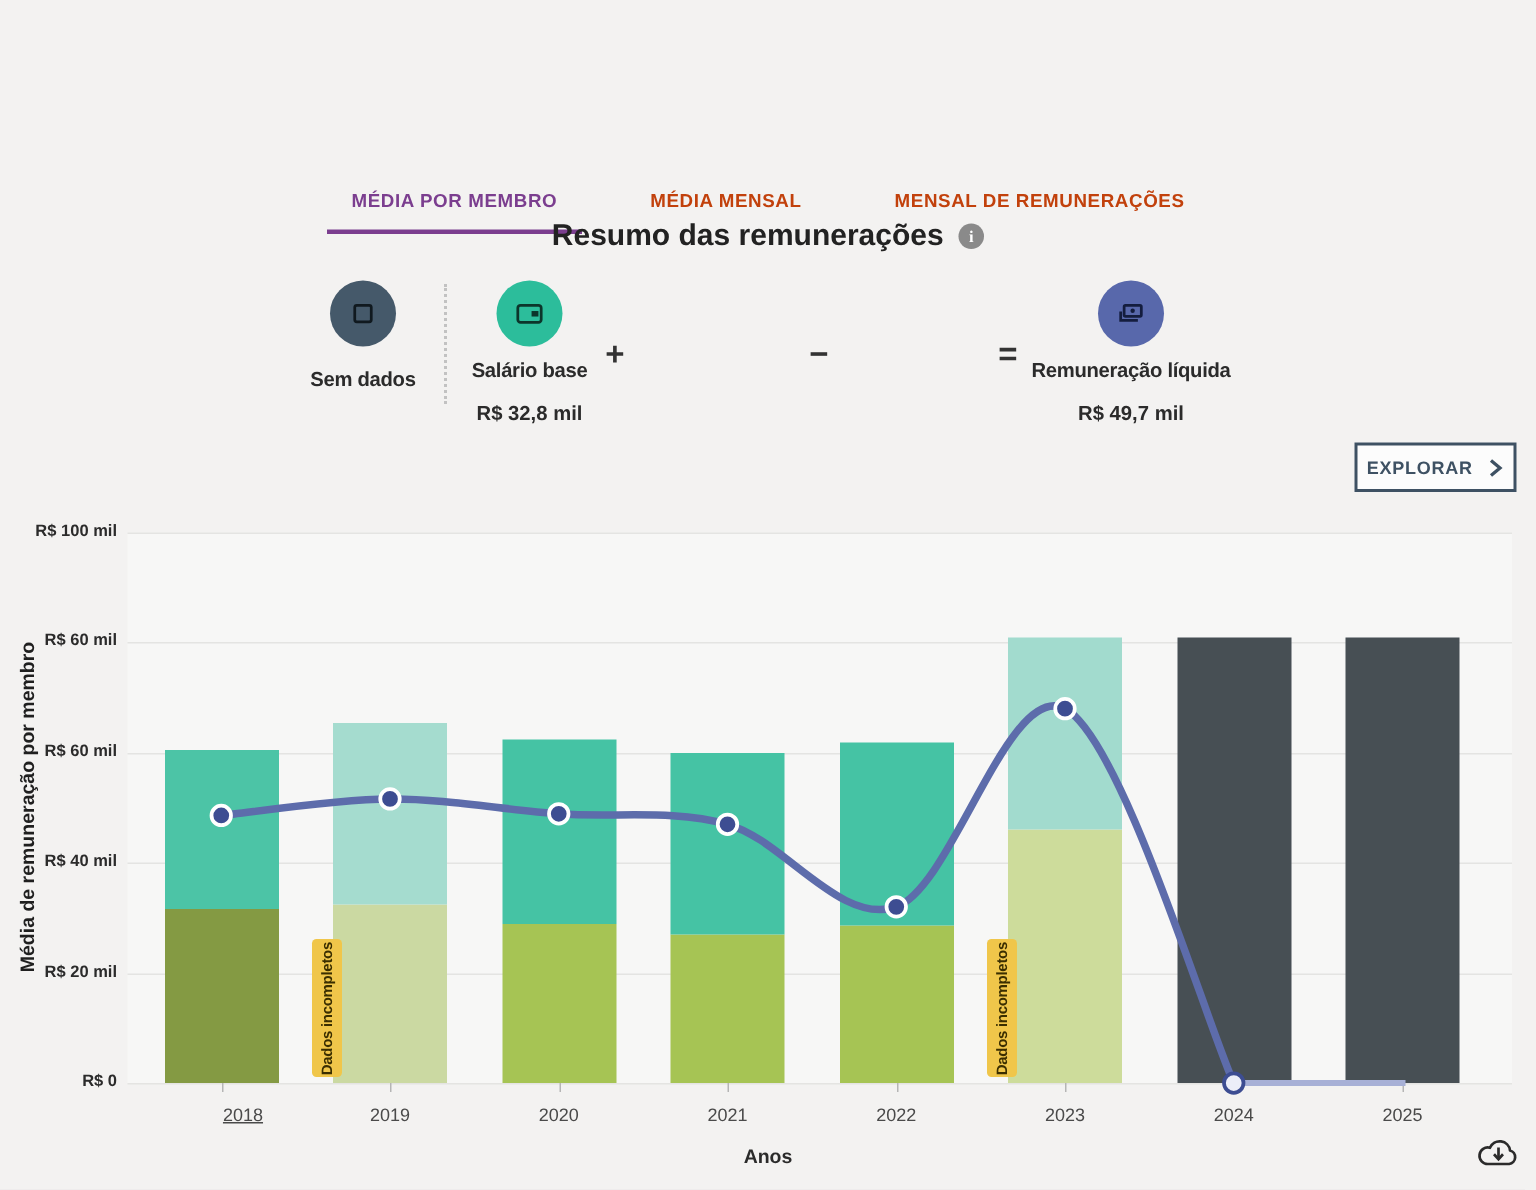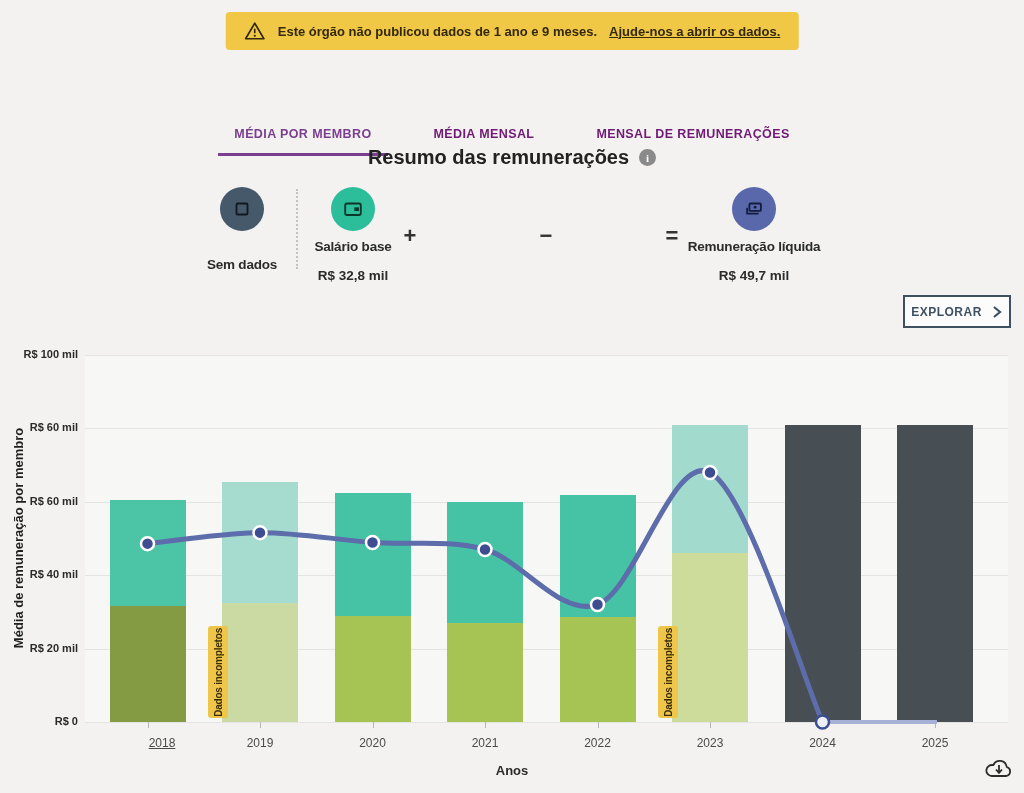--- a/index.html
+++ b/index.html
@@ -8,21 +8,21 @@
   .page { position:relative; width:1024px; height:793px; background:#f3f2f1; overflow:hidden; }
 
   
   .banner { position:absolute; top:12px; left:50%; transform:translateX(-50%);
     height:38px; display:flex; align-items:center; gap:12px; padding:0 18px;
     background:#f0c845; border-radius:4px; color:#33290a; font-size:13px; font-weight:bold; white-space:nowrap; }
   .banner a { color:#33290a; font-weight:bold; }
 
   
   .tabs { position:absolute; top:80px; left:0; width:100%; display:flex; justify-content:center; gap:30px;margin-top:43px; }
-  .tab { font-size:12.5px; font-weight:bold; letter-spacing:.4px; color:#701a75;
+  .tab { font-size:12.5px; font-weight:bold; letter-spacing:.4px; color:#c2410c;
     padding:4px 16px 12px; cursor:pointer; white-space:nowrap; }
   .tab.active { color:#7b3e8f; border-bottom:3px solid #7b3e8f; }
 
   
   .summary-title { position:absolute; top:146px; left:0; width:100%;
     display:flex; justify-content:center; align-items:center; gap:10px; }
   .summary-title h1 { font-size:20px; font-weight:bold; color:#222; }
   .info-icon { width:17px; height:17px; border-radius:50%; background:#8a8a8a; color:#fff;
     font-size:11px; font-weight:bold; display:flex; align-items:center; justify-content:center;
     font-family:"Liberation Serif",serif; cursor:pointer; }
@@ -65,50 +65,41 @@
   .x-label { position:absolute; top:396px; width:80px; text-align:center; font-size:12px; color:#4a4a4a; z-index:2; }
   .x-axis-title { position:absolute; top:423px; left:0; width:1024px; text-align:center;
     font-size:13px; font-weight:bold; color:#2b2b2b; }
   .download-icon { position:absolute; top:416px; left:984px; width:30px; height:26px; cursor:pointer; z-index:6; }
 </style>
 </head>
 <body>
 
 <div class="page">
 
-  <div class="banner">
-    <svg class="glyph" viewBox="0 0 24 24" width="21" height="21">
-      <path d="M12 3.5 L22 20.5 H2 Z" fill="none" stroke="#33290a" stroke-width="1.8" stroke-linejoin="round"></path>
-      <line x1="12" y1="9.5" x2="12" y2="14.5" stroke="#33290a" stroke-width="1.8"></line>
-      <circle cx="12" cy="17.3" r="1.2" fill="#33290a"></circle>
-    </svg>
-    <span>Este órgão não publicou dados de 1 ano e 9 meses.</span>
-    <a href="#">Ajude-nos a abrir os dados.</a>
-  </div>
 
   <div class="tabs">
     <div class="tab active">MÉDIA POR MEMBRO</div>
     <div class="tab">MÉDIA MENSAL</div>
     <div class="tab">MENSAL DE REMUNERAÇÕES</div>
   </div>
 
   <div class="summary-title">
     <h1>Resumo das remunerações</h1>
     <div class="info-icon">i</div>
   </div>
 
   <div class="legend">
 
     <div class="legend-item" style="left:192px; width:100px;">
       <div class="legend-circle c-semdados">
         <svg class="glyph" viewBox="0 0 24 24">
           <rect x="6" y="6" width="12" height="12" rx="1.5" fill="none" stroke="#10191f" stroke-width="2"></rect>
         </svg>
       </div>
-      <div class="legend-label" style="margin-top:26px;">Sem dados</div>
+      <div class="legend-label" style="margin-top:14px;">Sem dados</div>
     </div>
 
     <div class="legend-divider"></div>
 
     <div class="legend-item" style="left:298px; width:110px;">
       <div class="legend-circle c-salario">
         <svg class="glyph" viewBox="0 0 24 24">
           <rect x="3.5" y="6" width="17" height="12.5" rx="2" fill="none" stroke="#0c352b" stroke-width="2"></rect>
           <rect x="13.5" y="10.2" width="5" height="4" fill="#0c352b"></rect>
         </svg>

